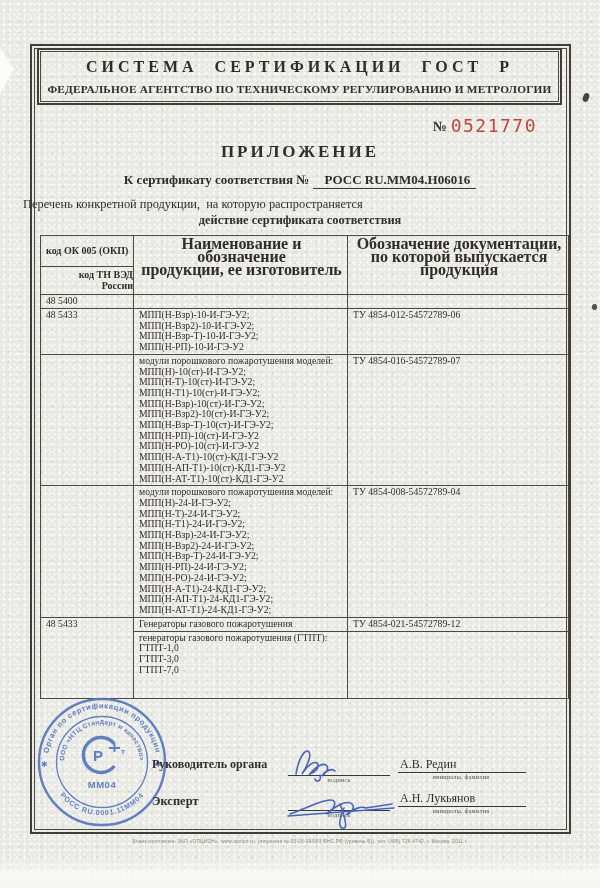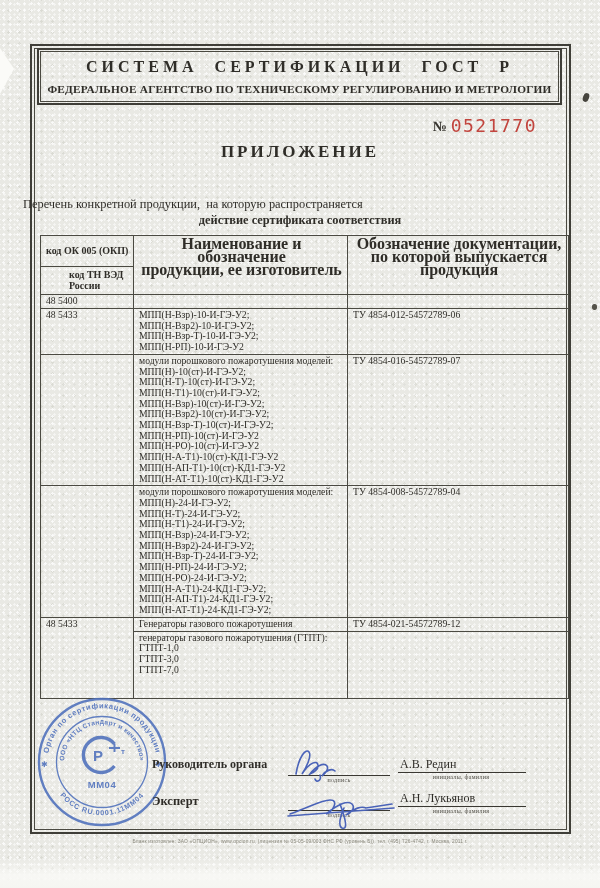--- a/index.html
+++ b/index.html
@@ -34,21 +34,21 @@
   .certline .certnum{border-bottom:1px solid #3a3832;padding:0 6px 1px 12px;font-weight:600;}
   .sub1{left:0;top:197px;width:100%;font-size:12.4px;font-weight:normal;white-space:pre;padding-left:23px;}
   .sub2{left:0;top:213px;width:100%;text-align:center;font-size:12.4px;font-weight:bold;}
   
   table.main{position:absolute;left:40px;top:235px;width:513px;border-collapse:collapse;
           table-layout:fixed;font-size:9.7px;line-height:10.7px;}
   table.main td{border:1px solid #4b4a42;vertical-align:top;padding:1px 3px 1px 5px;
           overflow:hidden;}
   table.main{border:1.5px solid #3f3e38;}
   td.c1{width:92px;} td.c2{width:205px;} td.c3{width:212px;}
-  td.hsplit{padding:0!important;}
+  td.hsplit{padding:0!important;text-align:right;}
   td.hsplit .hs{display:flex;align-items:center;padding-left:5px;font-weight:bold;font-size:10px;}
   td.hsplit .hs.t{height:30px;border-bottom:1px solid #4b4a42;}
   td.hsplit .hs.b{height:27px;margin-left:23px;}
   td.hc{text-align:center;vertical-align:middle;font-weight:bold;font-size:16px;
         line-height:13px;white-space:pre-line;}
   .cell-lines{white-space:pre-line;}
   
   .stamp{left:36px;top:696px;width:132px;height:132px;opacity:.9;}
   
   .role1{left:152px;top:757px;font-size:12px;font-weight:bold;}
@@ -88,20 +88,21 @@
 
   <div class="abs hbox">
     <div class="abs hline2">ФЕДЕРАЛЬНОЕ АГЕНТСТВО ПО ТЕХНИЧЕСКОМУ РЕГУЛИРОВАНИЮ И МЕТРОЛОГИИ</div>
     <div class="abs hline1">СИСТЕМА СЕРТИФИКАЦИИ ГОСТ Р</div>
   </div>
 
   <div class="abs serial"><span>№</span> <span class="num">0521770</span></div>
 
   <div class="abs title">ПРИЛОЖЕНИЕ</div>
 
+  <div class="abs certline"><span>К сертификату соответствия №</span> <span class="certnum">РОСС RU.ММ04.Н06016</span></div>
 
   <div class="abs sub1">Перечень конкретной продукции,  на которую распространяется</div>
   <div class="abs sub2">действие сертификата соответствия</div>
 
   <table class="main">
     <tbody>
         <tr style="height:58px;">
       <td class="c1 hsplit">
         <div class="hs t">код ОК 005 (ОКП)</div>
         <div class="hs b">код ТН ВЭД России</div>

